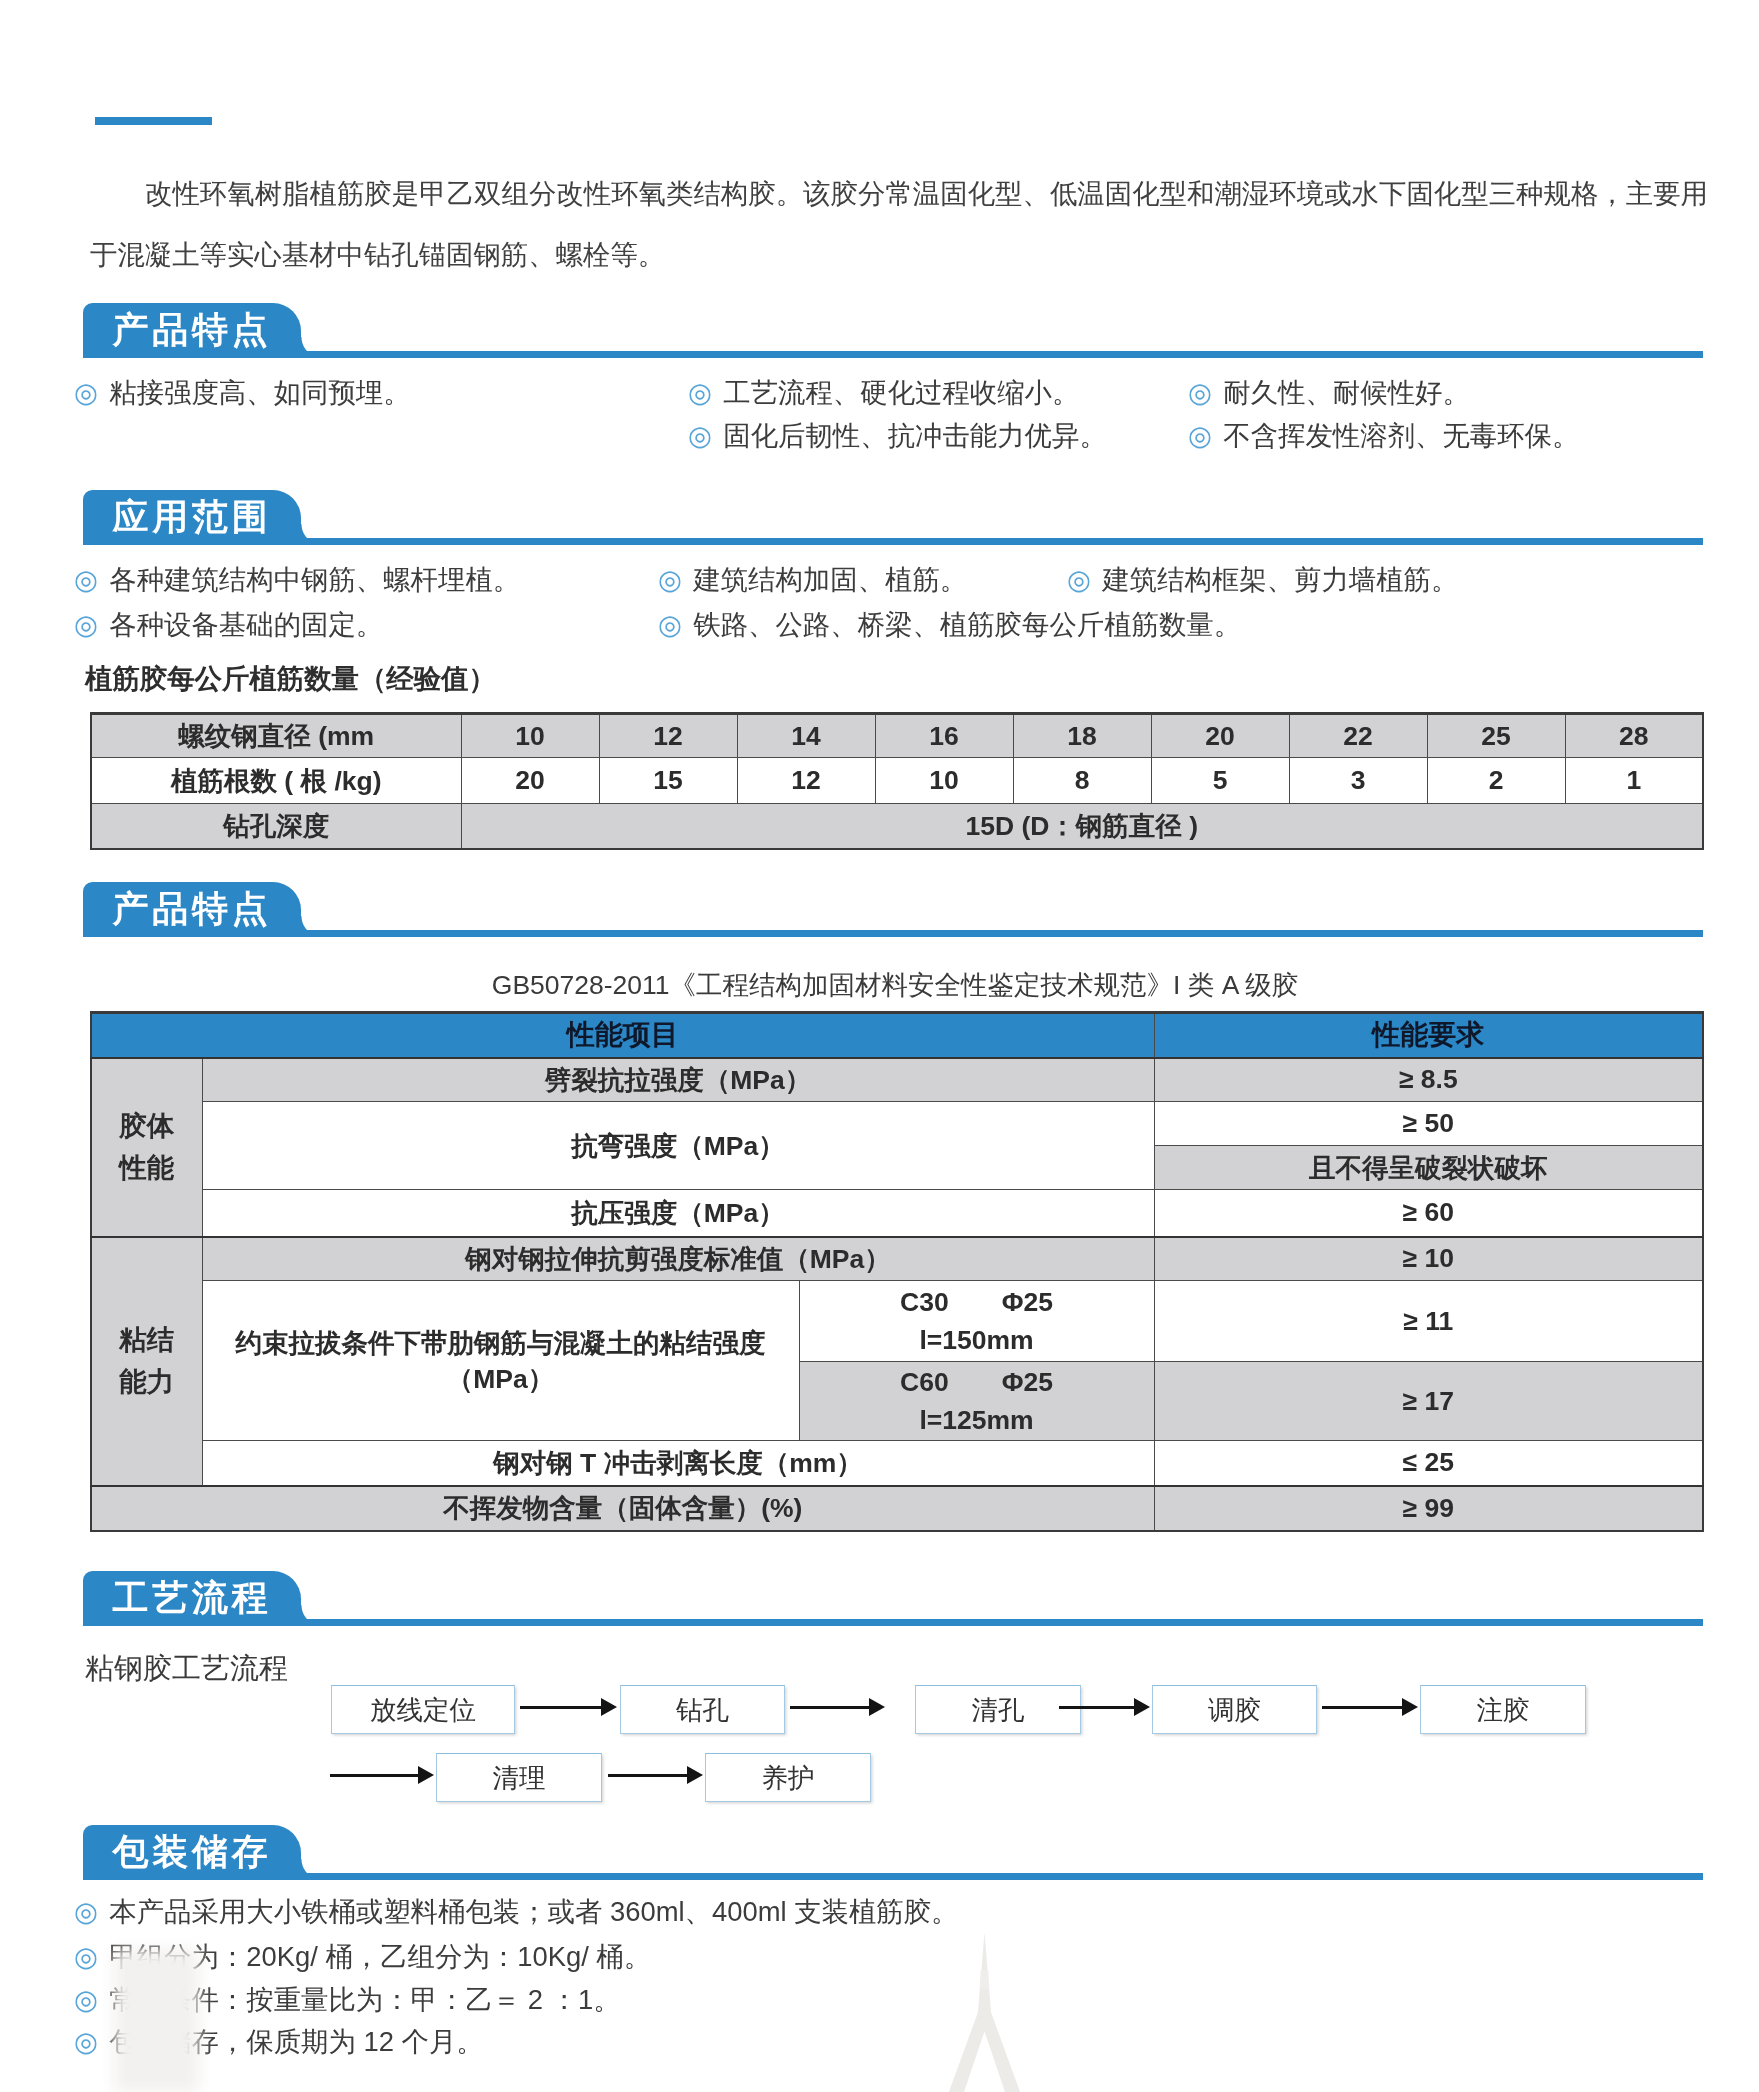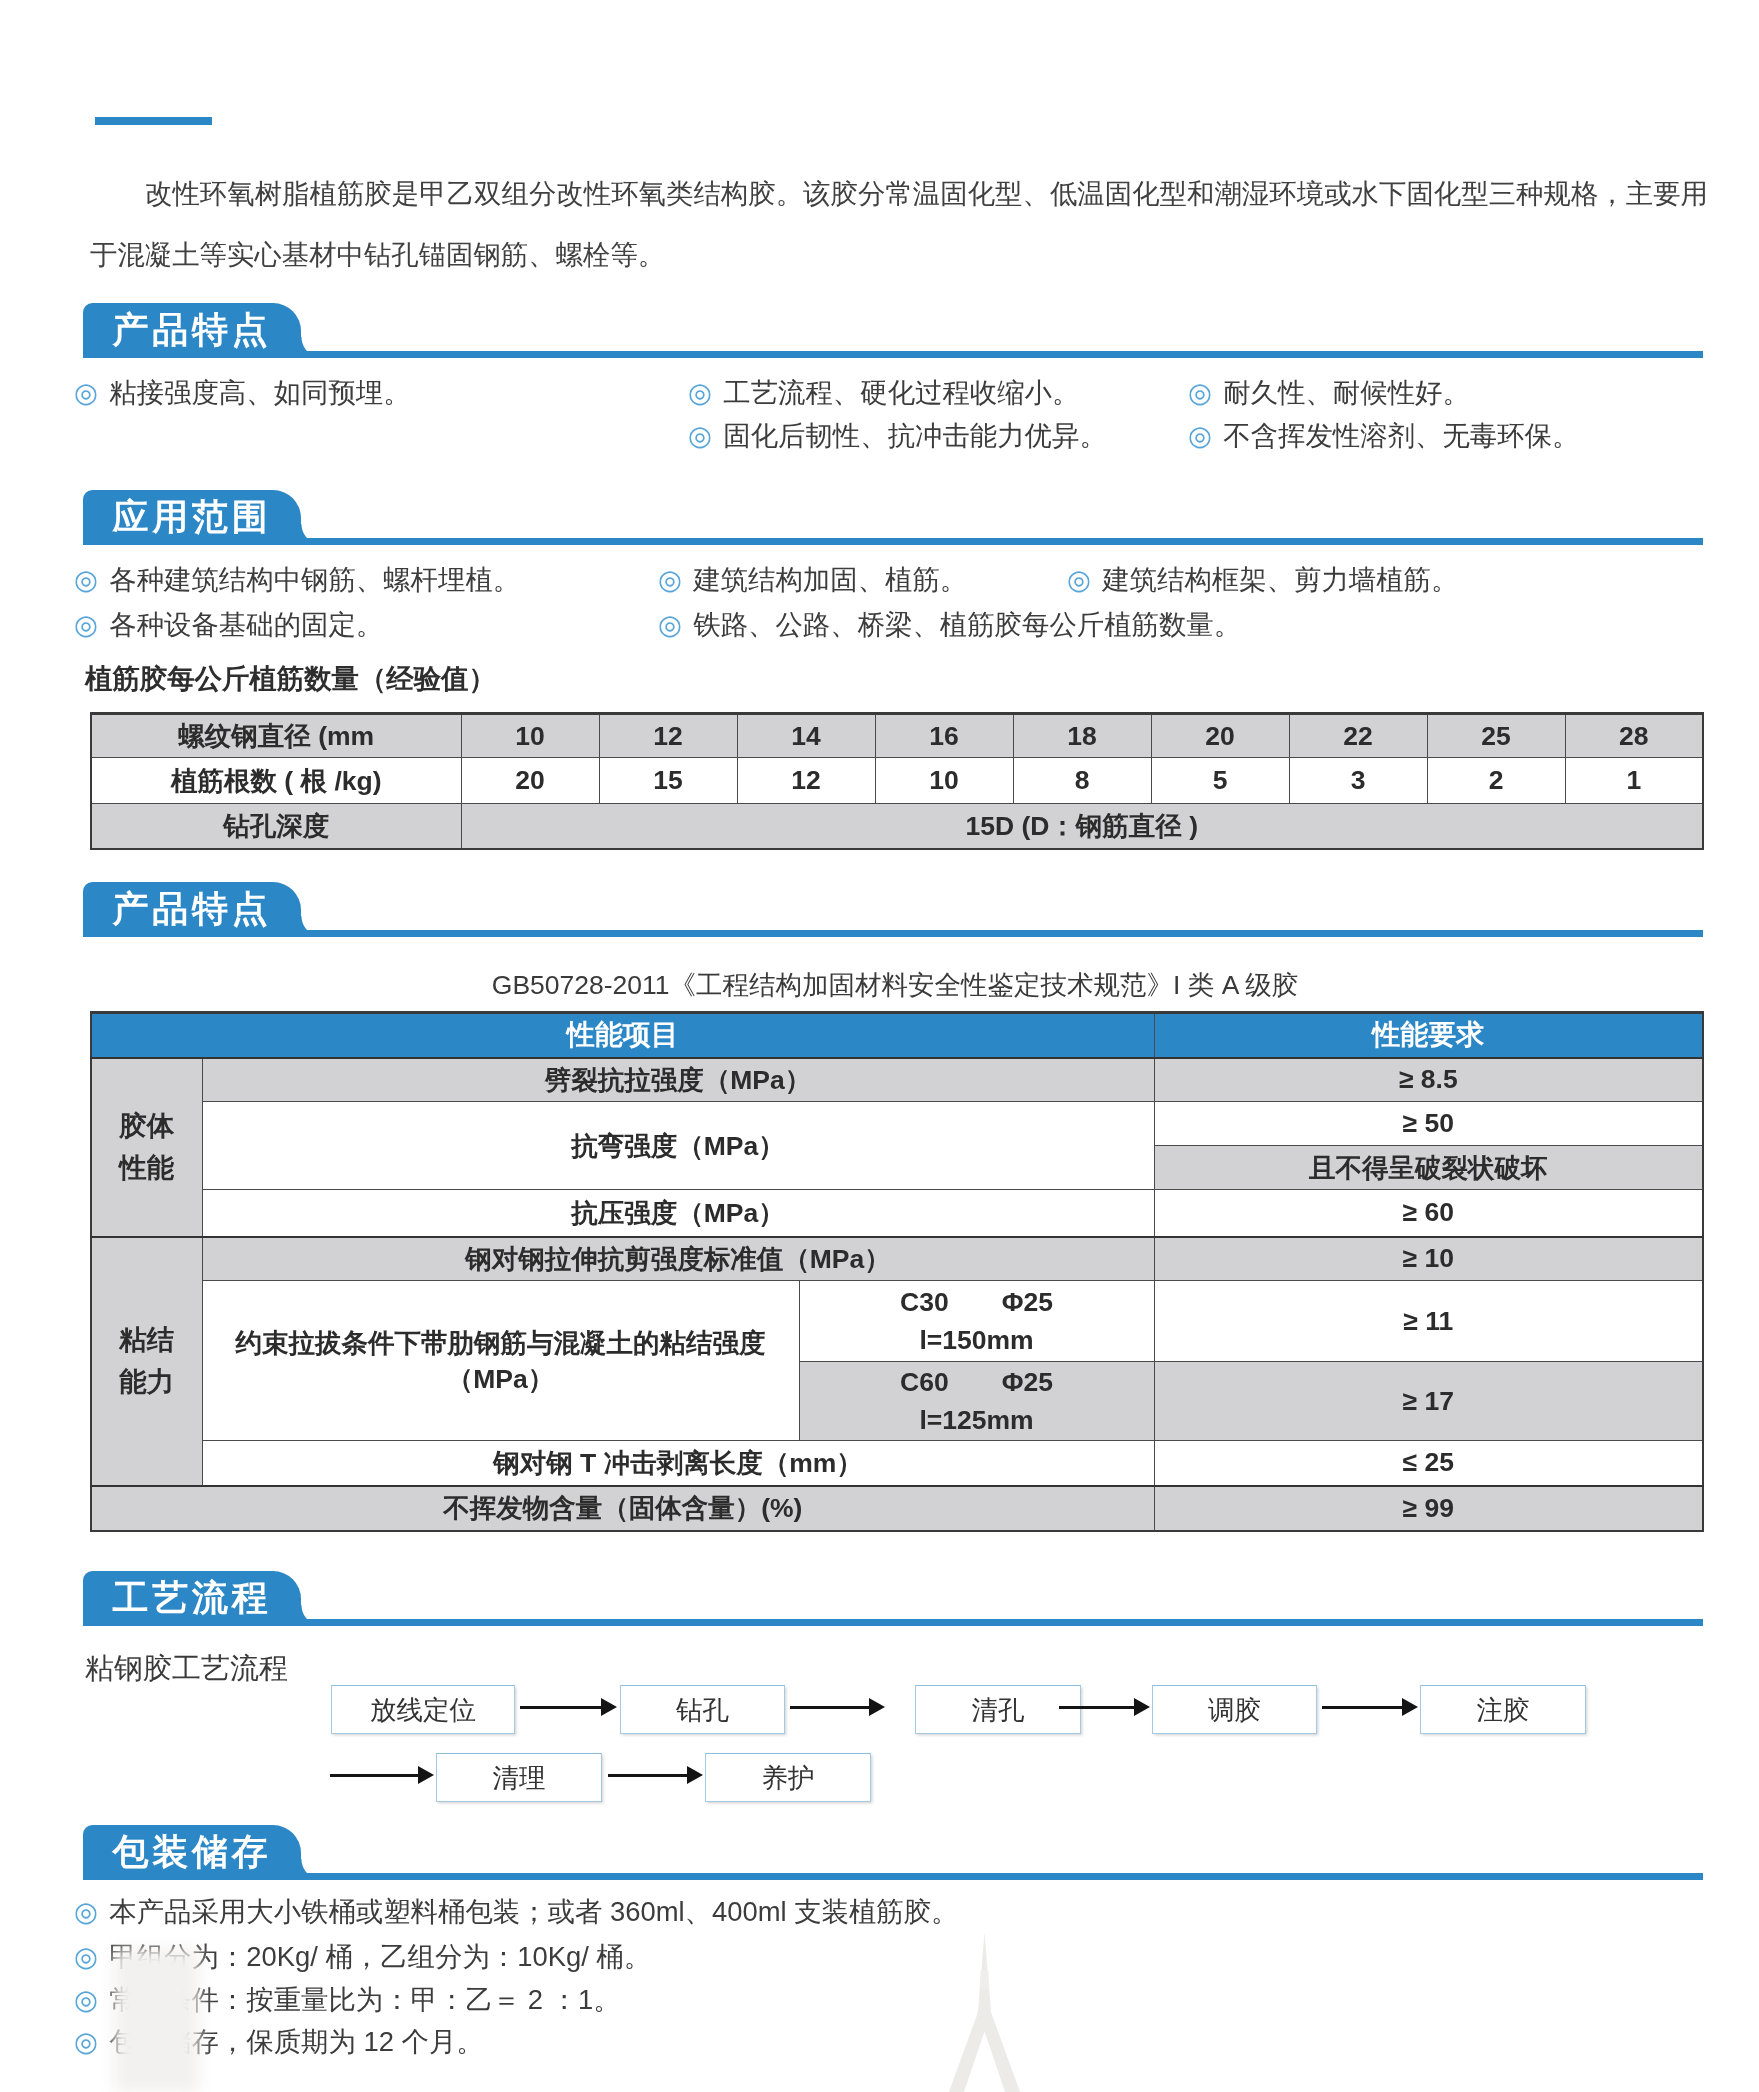--- a/index.html
+++ b/index.html
@@ -31,21 +31,21 @@
   .blt{position:absolute;font-size:27.4px;color:#3c3c3c;white-space:nowrap;line-height:32px;}
   .blt .mark{color:#58a5d8;margin-right:11.4px;}
   
   .sub-title{position:absolute;left:85px;font-size:27.4px;font-weight:bold;color:#2e2e2e;}
   table.dt{
     position:absolute;left:90px;border-collapse:collapse;table-layout:fixed;width:1614px;
     background:#fff;border:2.8px solid #3a3a3a;border-top-width:3.8px;font-size:26.5px;color:#2c2c2c;
   }
   table.dt td,table.dt th{border:0.9px solid #4a4a4a;text-align:center;font-weight:bold;padding:0 5.7px;}
   .gray{background:#d2d2d4;}
-  .th-blue{background:#2b87c6;color:#ffffff;font-size:28px;margin-top:36px;}
+  .th-blue{background:#2b87c6;color:#0f172a;font-size:28px;margin-top:36px;}
   tr.hdr{border-bottom:2.8px solid #333;}
   tr.thick{border-top:2.8px solid #333;}
   .grp span{display:block;width:2.2em;margin:0 auto;line-height:42px;font-size:27.4px;}
   .two-line span{display:block;line-height:38px;}
   
   .flow-sub{position:absolute;left:85px;top:1649px;font-size:29px;color:#3a3a3a;}
   .fbox{
     position:absolute;height:47px;background:#ffffff;border:1.9px solid #a5c9e2;border-top-color:#8cbede;
     box-shadow:1.9px 1.9px 2.8px rgba(120,120,120,.35);display:flex;align-items:center;justify-content:center;
     font-size:26.5px;color:#333;

